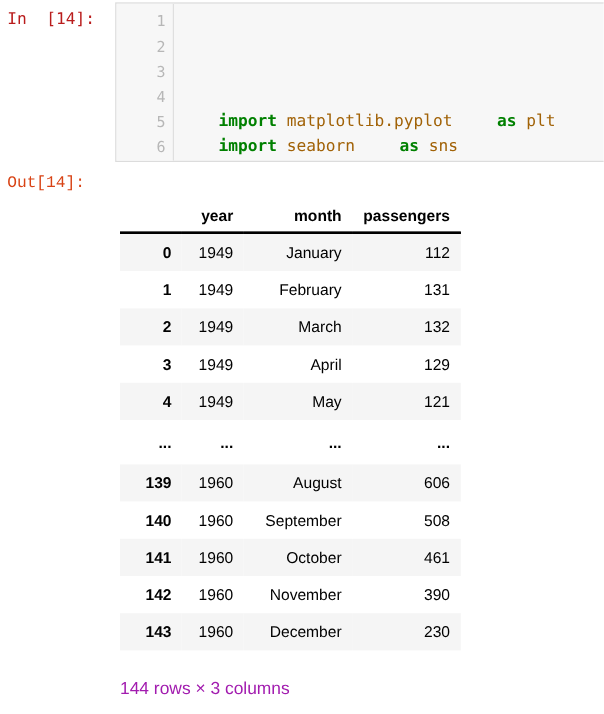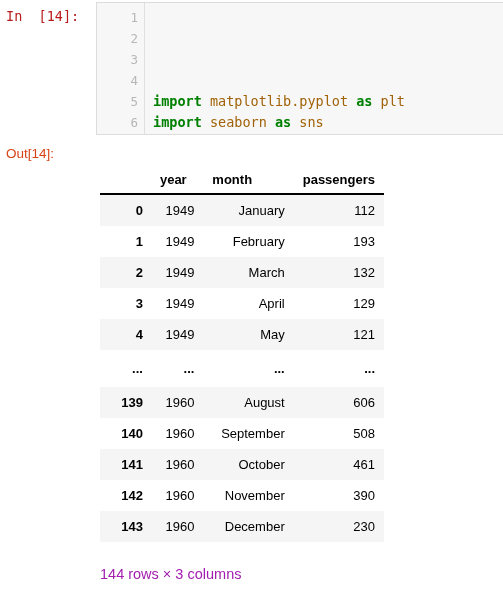--- a/index.html
+++ b/index.html
@@ -72,50 +72,50 @@
     right: 0;
     padding-left: 7px;
     font-family: "DejaVu Sans Mono", "Liberation Mono", monospace;
     font-size: 13.5px;
     line-height: 21px;
     color: #000000;
     white-space: pre;
   }
   .code-lines .pad { height: 4px; }
   .code-lines .cl { display: block; height: 21px; }
-  .kw   { color: #008000; font-weight: bold; }
+  .kw   { color: #008000; font-weight: bold; margin-left: 29px; }
   .nm   { color: #a16207; }
 
   
   .prompt-out {
     position: absolute;
     left: 6px;
     top: 146px;
-    font-family: Liberation Sans, sans-serif;
+    font-family: Liberation Mono, monospace;
     font-size: 13.5px;
     color: #D84315;
     white-space: pre;
   }
 
   .df-wrap {
     position: absolute;
     left: 100px;
     top: 170px;
     width: 284px;
   }
   table.dataframe {
     border-collapse: collapse;
     border-spacing: 0;
     width: 284px;
     font-size: 13px;
     color: #000000;
   }
   table.dataframe thead th {
     font-weight: bold;
-    text-align: left;
+    text-align: right;
     padding: 2px 9px 6px 9px;
     border: none;
     background: #ffffff;
     vertical-align: bottom;
     white-space: nowrap;
   }
   table.dataframe thead tr {
     border-bottom: 2px solid #000000;
   }
   table.dataframe tbody th {
@@ -199,21 +199,21 @@
         <tr>
           <th>0</th>
           <td>1949</td>
           <td>January</td>
           <td>112</td>
         </tr>
         <tr>
           <th>1</th>
           <td>1949</td>
           <td>February</td>
-          <td>193</td>
+          <td>131</td>
         </tr>
         <tr>
           <th>2</th>
           <td>1949</td>
           <td>March</td>
           <td>132</td>
         </tr>
         <tr>
           <th>3</th>
           <td>1949</td>

